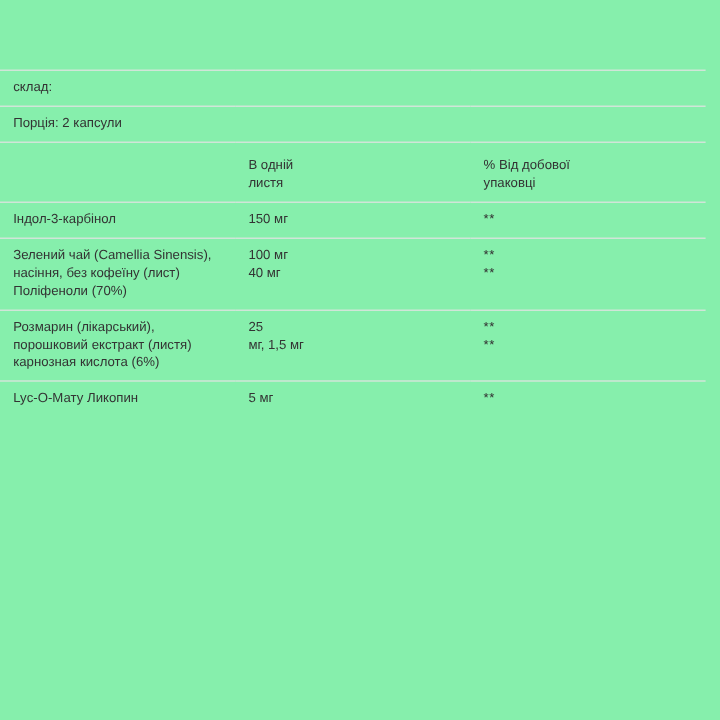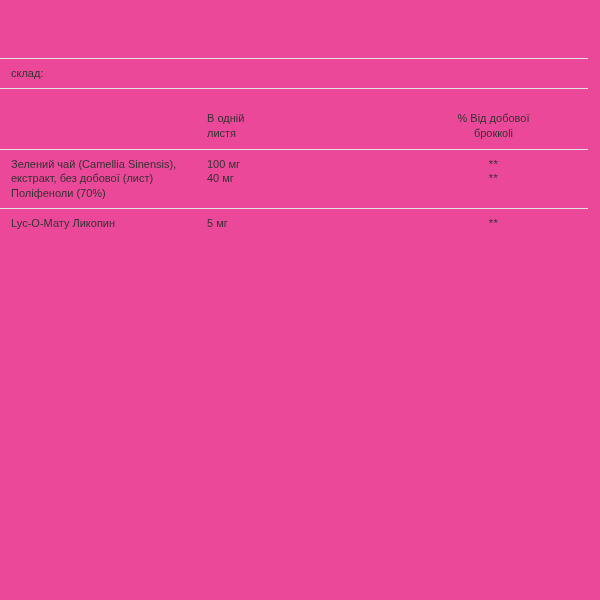--- a/index.html
+++ b/index.html
@@ -12,21 +12,21 @@
     height: 600px;
     font-family: "Liberation Sans", "DejaVu Sans", sans-serif;
     color: #333333;
     overflow: hidden;
   }
   .page {
     width: 600px;
     height: 600px;
     box-sizing: border-box;
     padding: 0;
-    background: #ec4899;
+    background: #86efac;
     position: relative;
   }
   .spacer-top {
     height: 58px;
   }
   table.facts {
     width: 588px;
     margin: 0;
     border-collapse: collapse;
     table-layout: fixed;
@@ -34,24 +34,24 @@
   }
   table.facts td {
     border-top: 1px solid #e3e3e3;
     padding: 7px 4px 7px 11px;
     vertical-align: top;
     line-height: 1.35;
     color: #333333;
   }
   .col-name { width: 388px; }
   .col-amount { width: 88px; }
-  .col-dv { width: 112px; text-align: center; }
+  .col-dv { width: 112px; }
 
   tr.head-row td {
-    padding-top: 22px;
+    padding-top: 12px;
     padding-bottom: 8px;
   }
   .head-label {
     color: #333333;
     font-size: 11px;
     line-height: 1.35;
   }
   .sub-line {
     display: block;
   }
@@ -66,55 +66,83 @@
 
   <div class="spacer-top"></div>
 
   <table class="facts">
     <tbody>
 
       <tr>
         <td class="col-name" colspan="3">склад:</td>
       </tr>
 
+      <tr>
+        <td class="col-name" colspan="3">Порція: 2 капсули</td>
+      </tr>
 
 
       <tr class="head-row">
         <td class="col-name"></td>
         <td class="col-amount head-label">
           <span class="sub-line">В одній</span>
           <span class="sub-line">листя</span>
         </td>
         <td class="col-dv head-label">
           <span class="sub-line">% Від добової</span>
-          <span class="sub-line">броккolі</span>
+          <span class="sub-line">упаковці</span>
         </td>
       </tr>
 
 
+      <tr>
+        <td class="col-name">
+          <span class="sub-line">Індол-3-карбінол</span>
+        </td>
+        <td class="col-amount">
+          <span class="sub-line">150 мг</span>
+        </td>
+        <td class="col-dv dv-mark">
+          <span class="sub-line">**</span>
+        </td>
+      </tr>
 
 
       <tr>
         <td class="col-name">
-          <span class="sub-line">Зелений чай (Camellia Sinensis), екстракт, без добової (лист)</span>
+          <span class="sub-line">Зелений чай (Camellia Sinensis), насіння, без кофеїну (лист)</span>
           <span class="sub-line">Поліфеноли (70%)</span>
         </td>
         <td class="col-amount">
           <span class="sub-line">100 мг</span>
           <span class="sub-line">40 мг</span>
         </td>
         <td class="col-dv dv-mark">
           <span class="sub-line">**</span>
           <span class="sub-line">**</span>
         </td>
       </tr>
 
 
 
 
+      <tr>
+        <td class="col-name">
+          <span class="sub-line">Розмарин (лікарський), порошковий екстракт (листя)</span>
+          <span class="sub-line">карнозная кислота (6%)</span>
+        </td>
+        <td class="col-amount">
+          <span class="sub-line">25</span>
+          <span class="sub-line">мг, 1,5 мг</span>
+        </td>
+        <td class="col-dv dv-mark">
+          <span class="sub-line">**</span>
+          <span class="sub-line">**</span>
+        </td>
+      </tr>
 
       <tr>
         <td class="col-name">
           <span class="sub-line">Lyc-O-Мату Ликопин</span>
         </td>
         <td class="col-amount">
           <span class="sub-line">5 мг</span>
         </td>
         <td class="col-dv dv-mark">
           <span class="sub-line">**</span>

